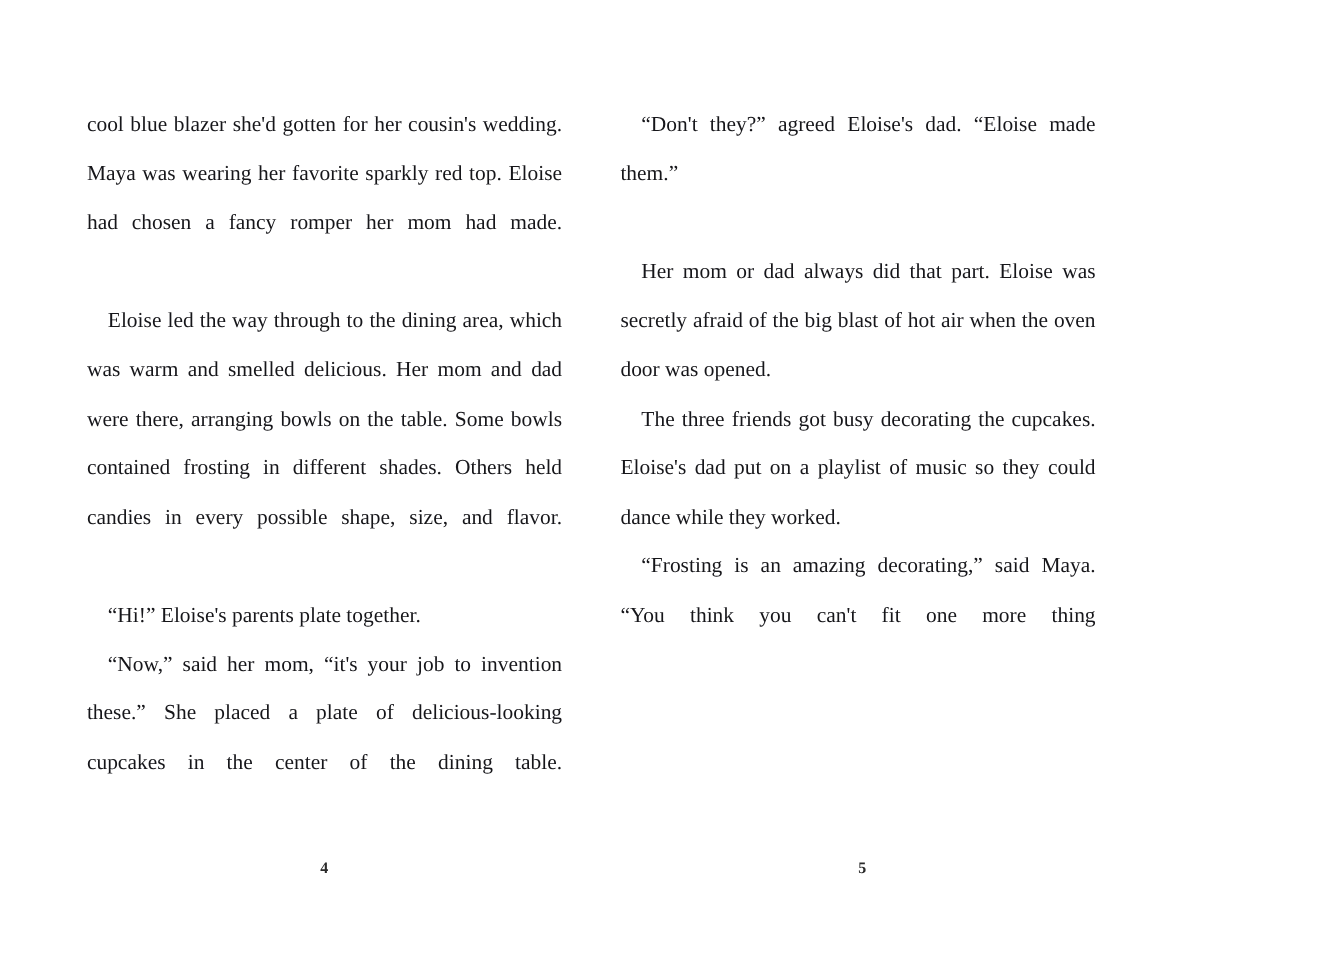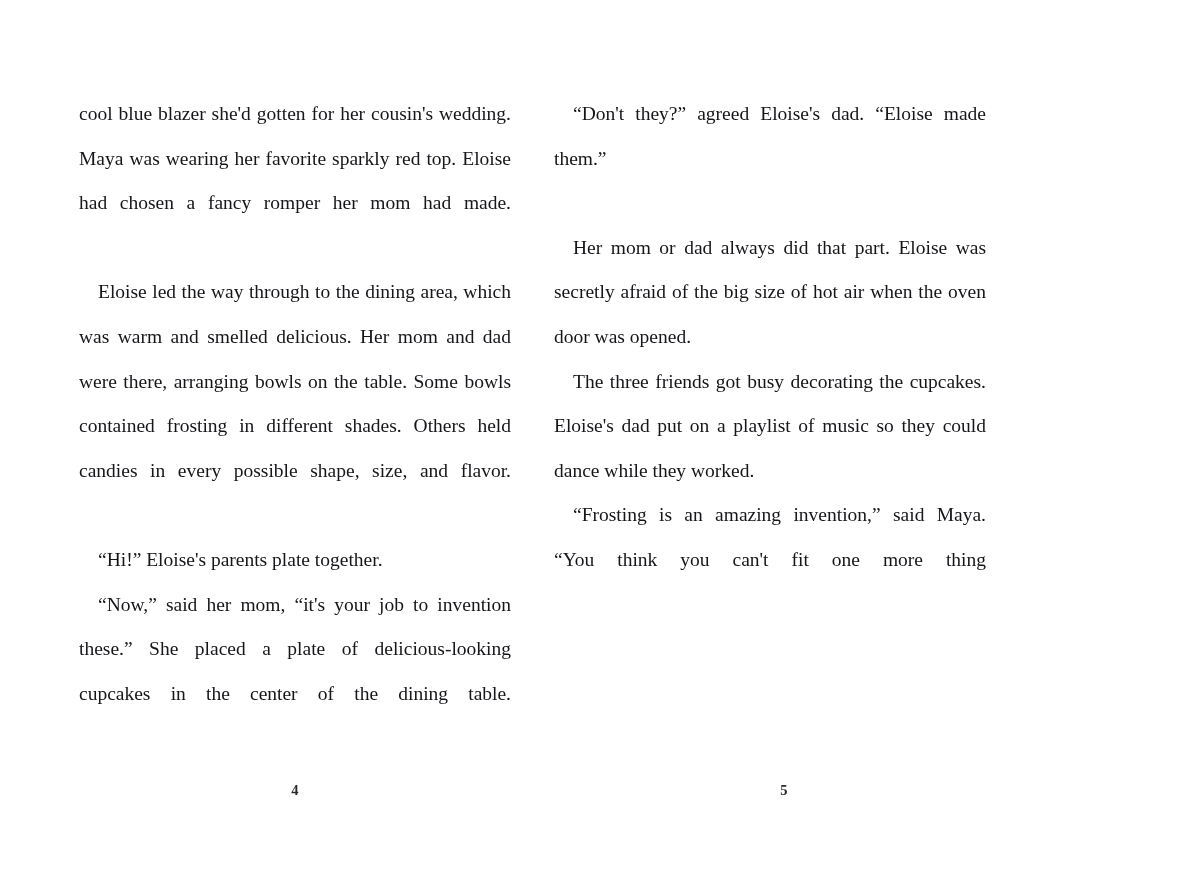--- a/index.html
+++ b/index.html
@@ -34,21 +34,21 @@
     font-size: 19.5px;
     line-height: 44.6px;
     text-align: justify;
     text-justify: inter-word;
     color: #16161a;
   }
   .page-left .page-body {
     left: 79px;
   }
   .page-right .page-body {
-    left: 76px;
+    left: 86px;
   }
   .page-body p {
     margin: 0;
     text-indent: 0;
   }
   .page-body p.indent {
     text-indent: 19px;
   }
   
   .page-body p {
@@ -86,20 +86,20 @@
       <p class="indent">Eloise led the way through to the dining area, which was warm and smelled delicious. Her mom and dad were there, arranging bowls on the table. Some bowls contained frosting in different shades. Others held candies in every possible shape, size, and flavor.</p>
       <p class="indent nostretch">“Hi!” Eloise's parents plate together.</p>
       <p class="indent">“Now,” said her mom, “it's your job to invention these.” She placed a plate of delicious-looking cupcakes in the center of the dining table.</p>
     </div>
     <div class="folio">4</div>
   </div>
 
   <div class="page page-right">
     <div class="page-body">
       <p class="indent">“Don't they?” agreed Eloise's dad. “Eloise made them.”</p>
-      <p class="indent nostretch">Her mom or dad always did that part. Eloise was secretly afraid of the big size of hot air when the oven door was opened.</p>
+      <p class="indent nostretch">Her mom or dad always did that part. Eloise was secretly afraid of the big blast of hot air when the oven door was opened.</p>
       <p class="indent nostretch">The three friends got busy decorating the cupcakes. Eloise's dad put on a playlist of music so they could dance while they worked.</p>
-      <p class="indent">“Frosting is an amazing invention,” said Maya. “You think you can't fit one more thing</p>
+      <p class="indent">“Frosting is an amazing decorating,” said Maya. “You think you can't fit one more thing</p>
     </div>
     <div class="folio">5</div>
   </div>
 
 </div>
 
 </body></html>

